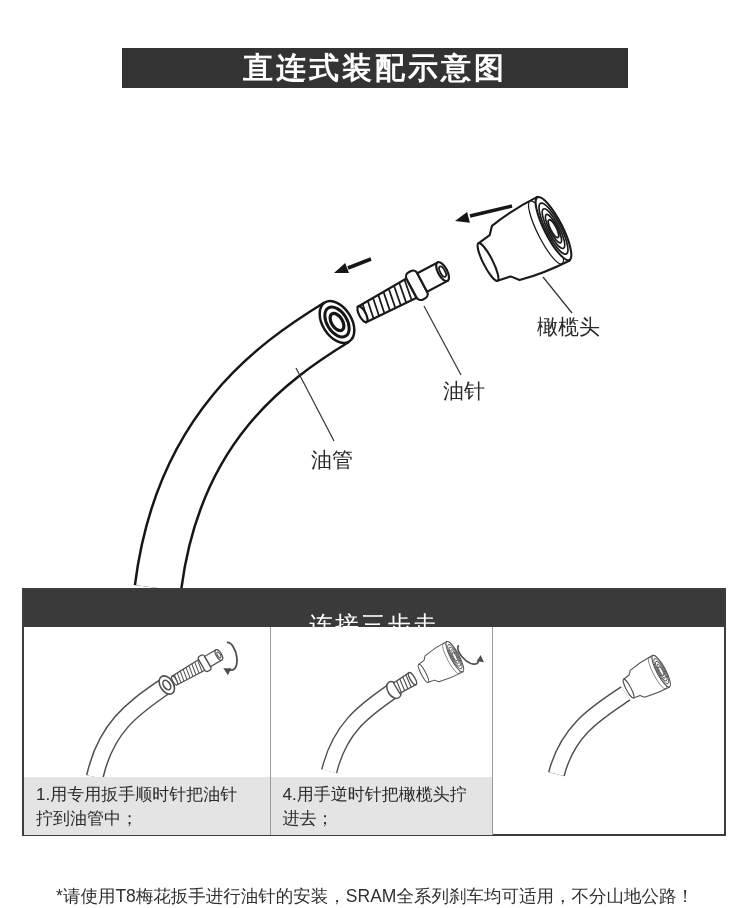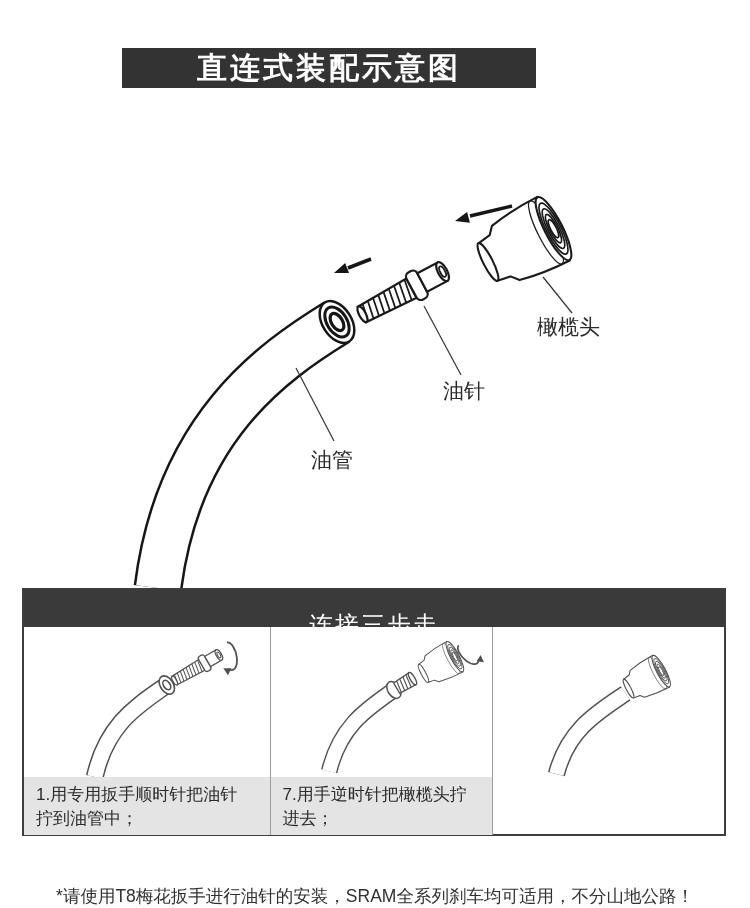--- a/index.html
+++ b/index.html
@@ -1,20 +1,20 @@
 <!DOCTYPE html>
 <html><head>
 <meta charset="utf-8">
 <style>
   html,body{margin:0;padding:0;background:#fff;}
   .page{position:relative;width:750px;height:908px;background:#ffffff;overflow:hidden;
         font-family:"Liberation Sans","DejaVu Sans",sans-serif;}
 
   
-  .banner{position:absolute;left:122px;top:48px;width:414px;height:40px;
+  .banner{position:absolute;left:122px;top:48px;width:506px;height:40px;
           background:#333333;display:flex;align-items:center;justify-content:center;}
   .banner span{color:#ffffff;font-size:30px;font-weight:bold;letter-spacing:3px;}
 
   
   .main-art{position:absolute;left:0;top:95px;width:750px;height:493px;color:#1a1a1a;}
   .main-art text{font-family:"Liberation Sans","DejaVu Sans",sans-serif;
                  font-size:21px;fill:#2a2a2a;}
 
   
   .steps-box{position:absolute;left:22px;top:588px;width:704px;height:248px;
@@ -139,18 +139,18 @@
 
       <div class="panel">
         <svg viewBox="0 0 240 150" preserveAspectRatio="xMidYMid meet">
           <path d="M138,66 C110,85 78,103 66,150" fill="none" stroke="currentColor" stroke-width="18"></path>
           <path d="M138,66 C110,85 78,103 66,150" fill="none" stroke="#ffffff" stroke-width="15"></path>
           <use href="#olive" transform="translate(141,61) rotate(-28) scale(0.55)"></use>
         </svg>
       </div>
 
       <div class="step-text v-div">1.用专用扳手顺时针把油针拧到油管中；</div>
-      <div class="step-text v-div">7.用手逆时针把橄榄头拧进去；</div>
+      <div class="step-text v-div">4.用手逆时针把橄榄头拧进去；</div>
     </div>
   </div>
 
   <div class="footer">*请使用T8梅花扳手进行油针的安装，SRAM全系列刹车均可适用，不分山地公路！</div>
 </div>
 
 </body></html>

